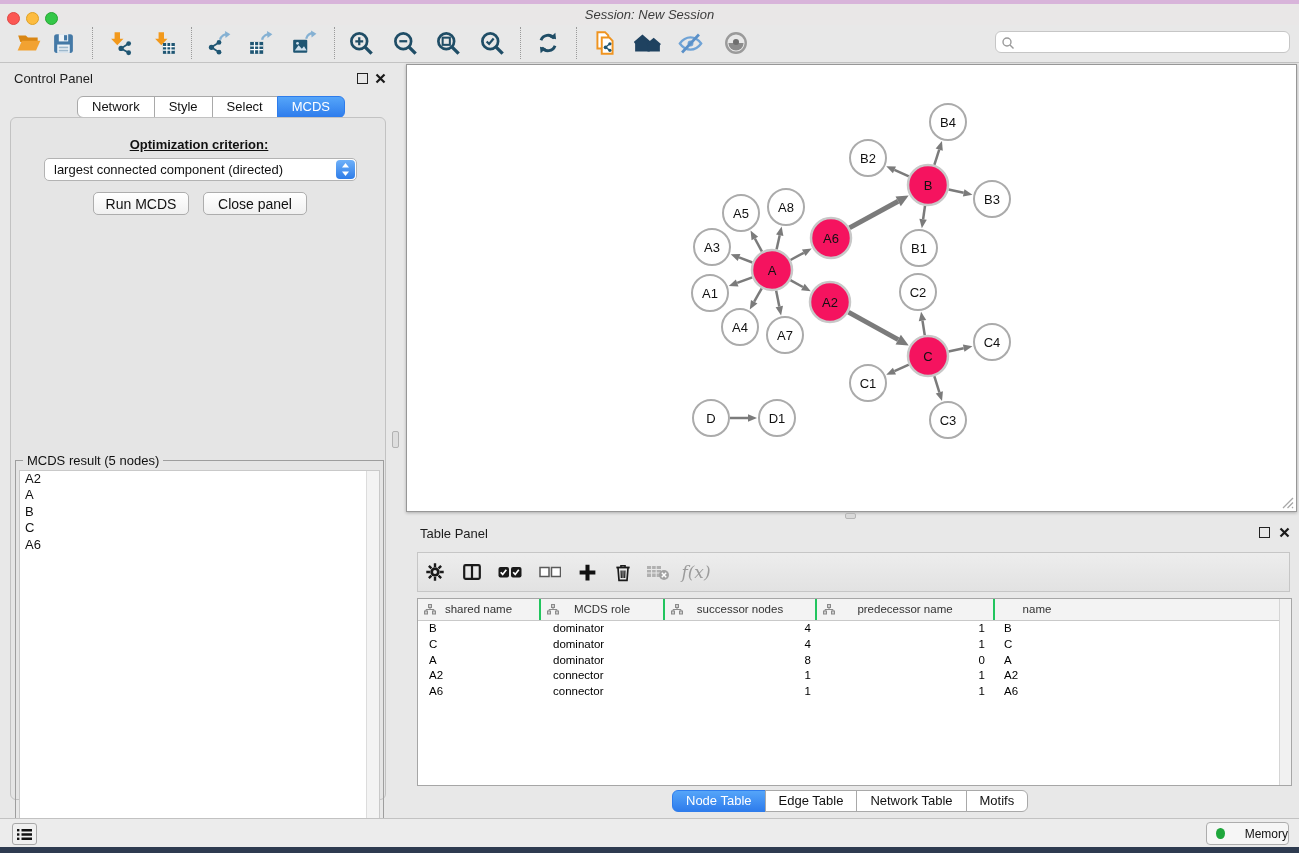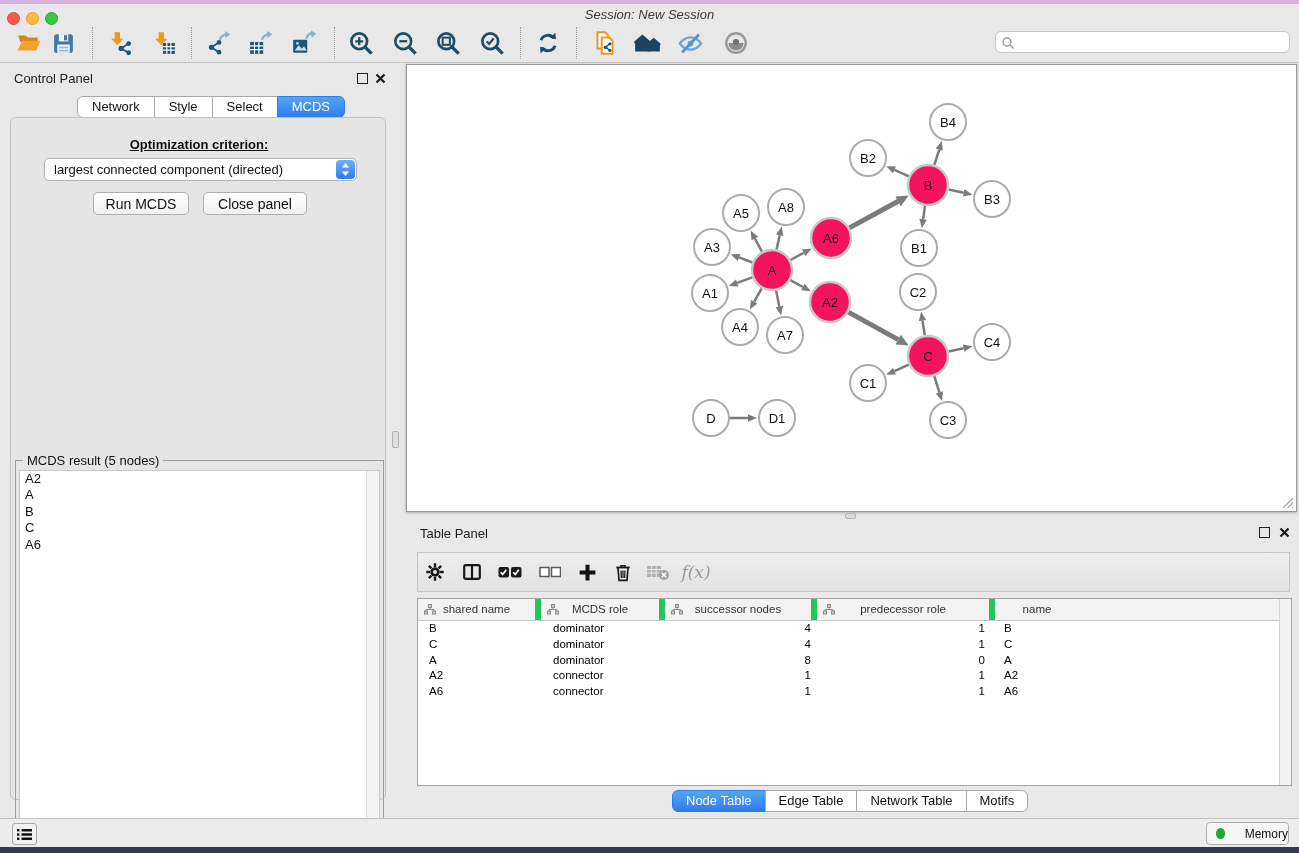--- a/index.html
+++ b/index.html
@@ -80,21 +80,21 @@
   .tp-title { position:absolute; left:420px; top:526px; font-size:13px; color:#1d1d1d; }
   .tp-float { left:1259px; top:527px; } .tp-close { left:1279px; top:527px; }
   .tp-toolbar { position:absolute; left:417px; top:552px; width:873px; height:40px;
                 background:linear-gradient(#ededed,#e2e2e2); border:1px solid #c6c6c6; }
   .t2btn { position:absolute; top:556px; width:32px; height:32px; display:flex; align-items:center; justify-content:center; }
   .fx { font-family:"DejaVu Serif","Liberation Serif",serif; font-style:italic; font-size:17px; color:#9b9b9b; }
 
   .ntable { position:absolute; left:417px; top:598px; width:875px; height:188px; background:#fff; border:1px solid #a6a6a6; }
   .trow { display:grid; grid-template-columns:123px 124px 152px 178px 84px 1fr; }
   .thead { height:22px; background:#f3f3f3; border-bottom:1px solid #c9c9c9; }
-  .th { position:relative; border-right:6px solid #22c55e; font-size:11.5px; color:#333;
+  .th { position:relative; border-right:2px solid #22c55e; font-size:11.5px; color:#333;
         text-align:center; line-height:21px; }
   .th:last-child { border-right:none; }
   .th .colicon { position:absolute; left:6px; top:5px; }
   .tbody .trow { height:15.8px; }
   .td { font-size:11.5px; color:#000; line-height:15.8px; white-space:nowrap; overflow:hidden; }
   .td.c0 { padding-left:11px; } .td.c1 { padding-left:12px; }
   .td.c2 { text-align:right; padding-right:6px; } .td.c3 { text-align:right; padding-right:10px; }
   .td.c4 { padding-left:9px; }
   .table-scroll { position:absolute; right:0; top:0; bottom:0; width:12px; background:#f1f1f1; border-left:1px solid #d5d5d5; }
 
@@ -489,21 +489,21 @@
             <rect x="4.5" y="0.5" width="3" height="3" fill="#cfcfcf" stroke="#8a8a8a"></rect>
             <path d="M6 3.5v2M2 7V5.5h8V7" stroke="#8a8a8a" fill="none"></path>
             <rect x="0.5" y="7" width="3" height="3" fill="#cfcfcf" stroke="#8a8a8a"></rect>
             <rect x="8.5" y="7" width="3" height="3" fill="#cfcfcf" stroke="#8a8a8a"></rect>
           </svg><span>successor nodes</span></div>
         <div class="th"><svg class="colicon" width="12" height="11" viewBox="0 0 12 11">
             <rect x="4.5" y="0.5" width="3" height="3" fill="#cfcfcf" stroke="#8a8a8a"></rect>
             <path d="M6 3.5v2M2 7V5.5h8V7" stroke="#8a8a8a" fill="none"></path>
             <rect x="0.5" y="7" width="3" height="3" fill="#cfcfcf" stroke="#8a8a8a"></rect>
             <rect x="8.5" y="7" width="3" height="3" fill="#cfcfcf" stroke="#8a8a8a"></rect>
-          </svg><span>predecessor role</span></div>
+          </svg><span>predecessor name</span></div>
         <div class="th"><span>name</span></div>
       </div>
     <div class="tbody">
         <div class="trow">
           <div class="td c0">B</div>
           <div class="td c1">dominator</div>
           <div class="td c2">4</div>
           <div class="td c3">1</div>
           <div class="td c4">B</div>
         </div>

